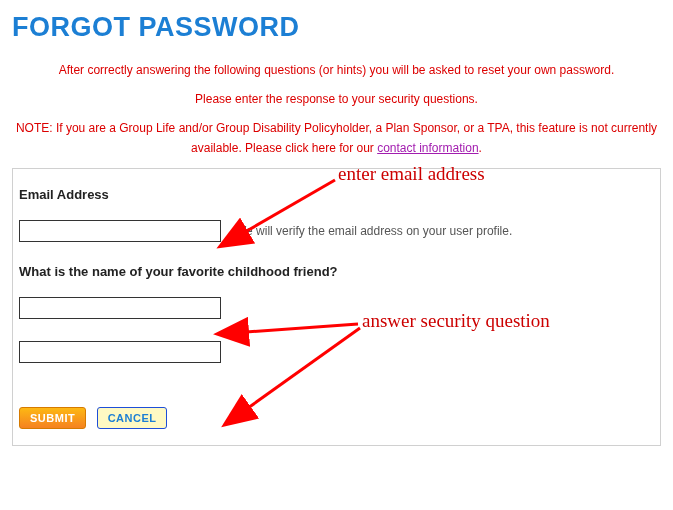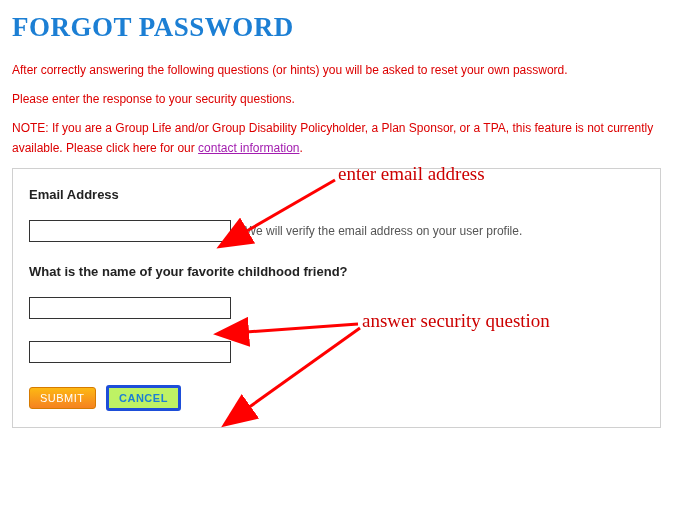--- a/index.html
+++ b/index.html
@@ -9,35 +9,35 @@
       padding: 12px;
       width: 673px;
       position: relative;
     }
     h1 {
       color: #1c7fd4;
       font-size: 27px;
       font-weight: bold;
       margin-bottom: 18px;
       letter-spacing: 0.5px;
-      font-family: Liberation Serif, serif;
     }
     .instructions {
       color: #dc0000;
       font-size: 12px;
       line-height: 1.6;
       margin-bottom: 10px;
+      text-align: center;
     }
     .instructions a {
       color: #a21caf;
       text-decoration: underline;
     }
     .form-panel {
       border: 1px solid #d0d0d0;
-      padding: 18px 14px 16px 16px;
+      padding: 18px 14px 16px 6px;
       margin-top: 10px;
     }
     .field-label {
       font-size: 13px;
       font-weight: bold;
       color: #222;
       margin-bottom: 18px;
       display: block;
     }
     .input-row {
@@ -59,37 +59,38 @@
       margin-left: 14px;
     }
     .button-row {
       margin-top: 8px;
     }
     .btn-submit {
       background: linear-gradient(#fdb813, #f58220);
       border: 1px solid #d67a00;
       color: #fff;
       font-size: 11px;
-      font-weight: normal;
+      font-weight: bold;
       padding: 4px 10px;
       border-radius: 3px;
       cursor: pointer;
       letter-spacing: 0.5px;
     }
     .btn-cancel {
-      background: #bef264;
-      border: 3px solid #1d4ed8;
+      background: #fef9c3;
+      border: 1px solid #1d4ed8;
       color: #1c7fd4;
       font-size: 11px;
       font-weight: bold;
       padding: 4px 10px;
       border-radius: 3px;
       cursor: pointer;
       margin-left: 6px;
       letter-spacing: 0.5px;
+      margin-top: 22px;
     }
     .annotation-layer {
       position: absolute;
       top: 0;
       left: 0;
       width: 673px;
       height: 510px;
       pointer-events: none;
     }
     .annotation-text {

